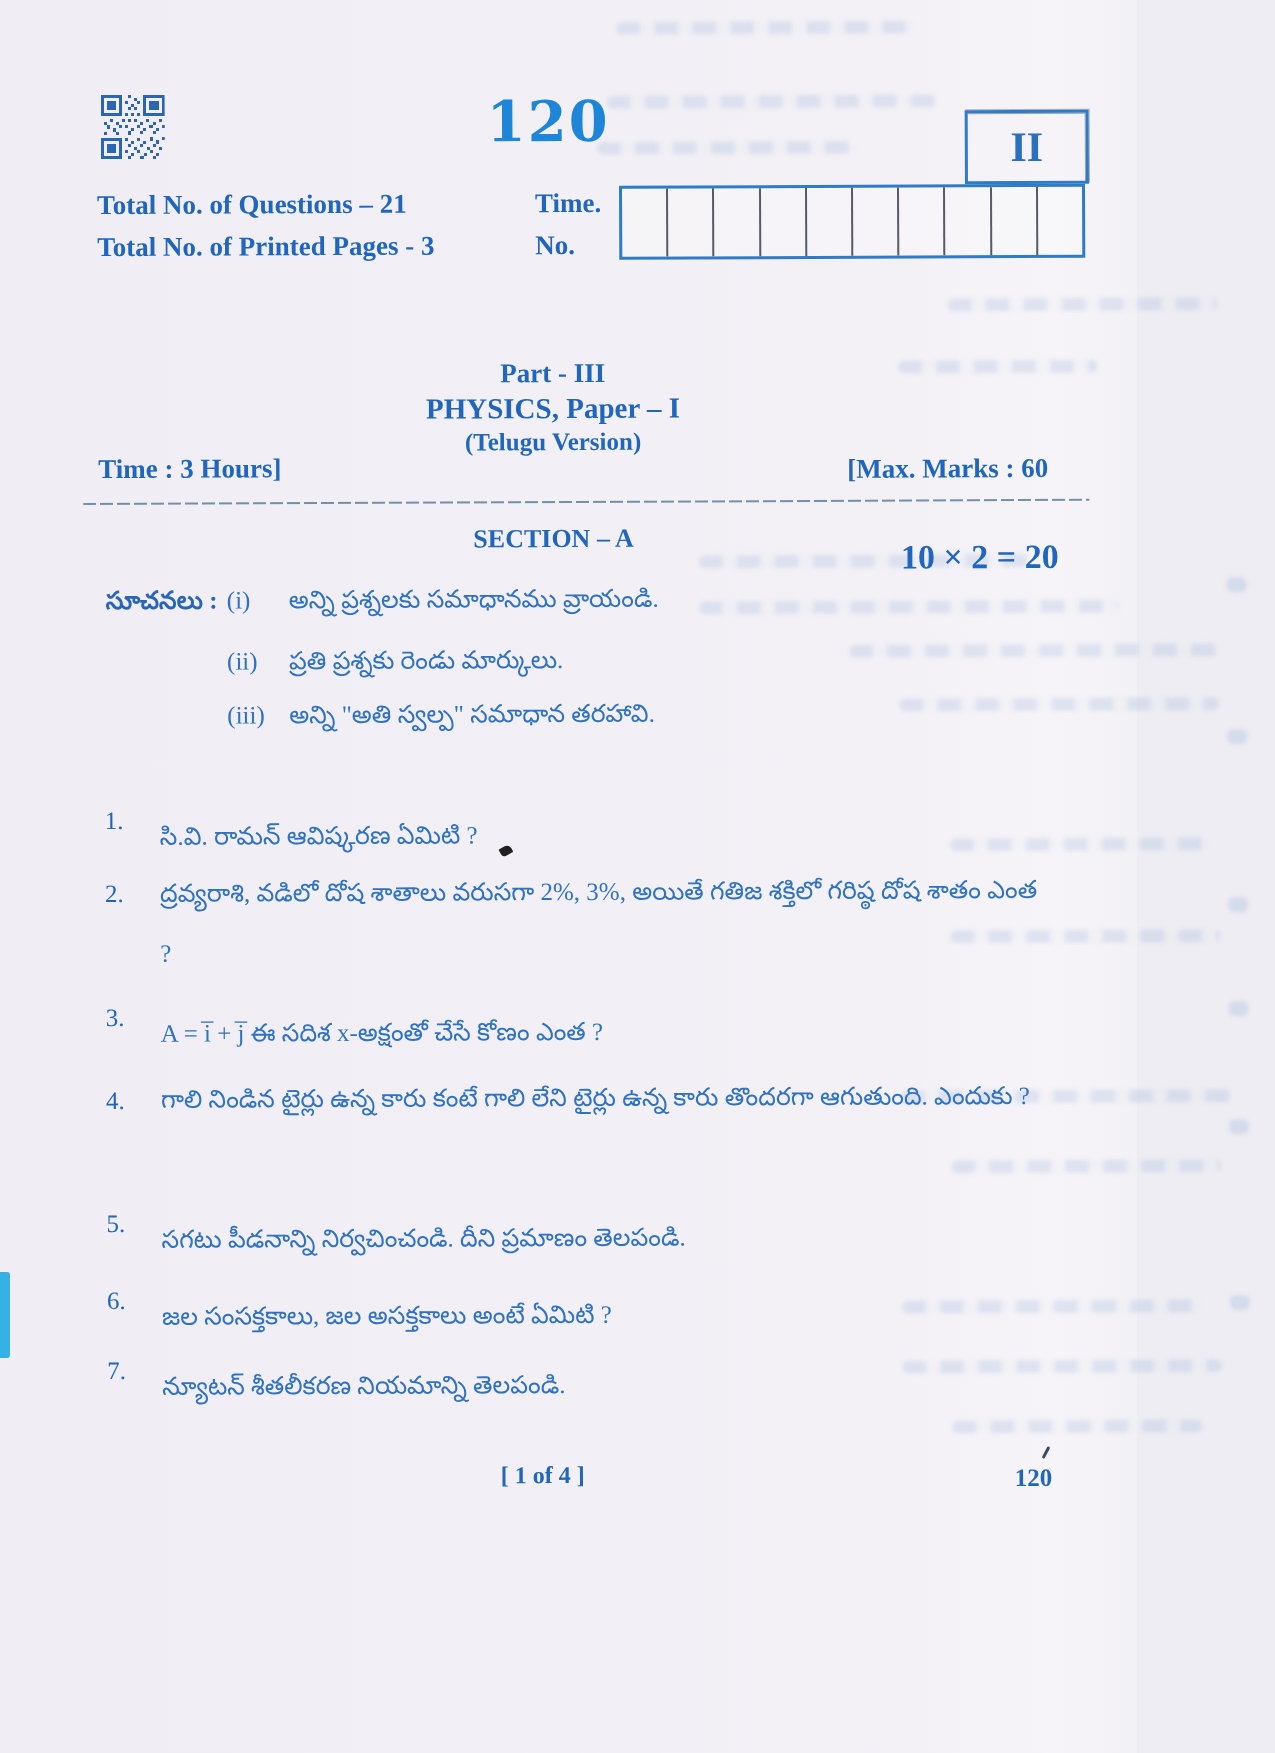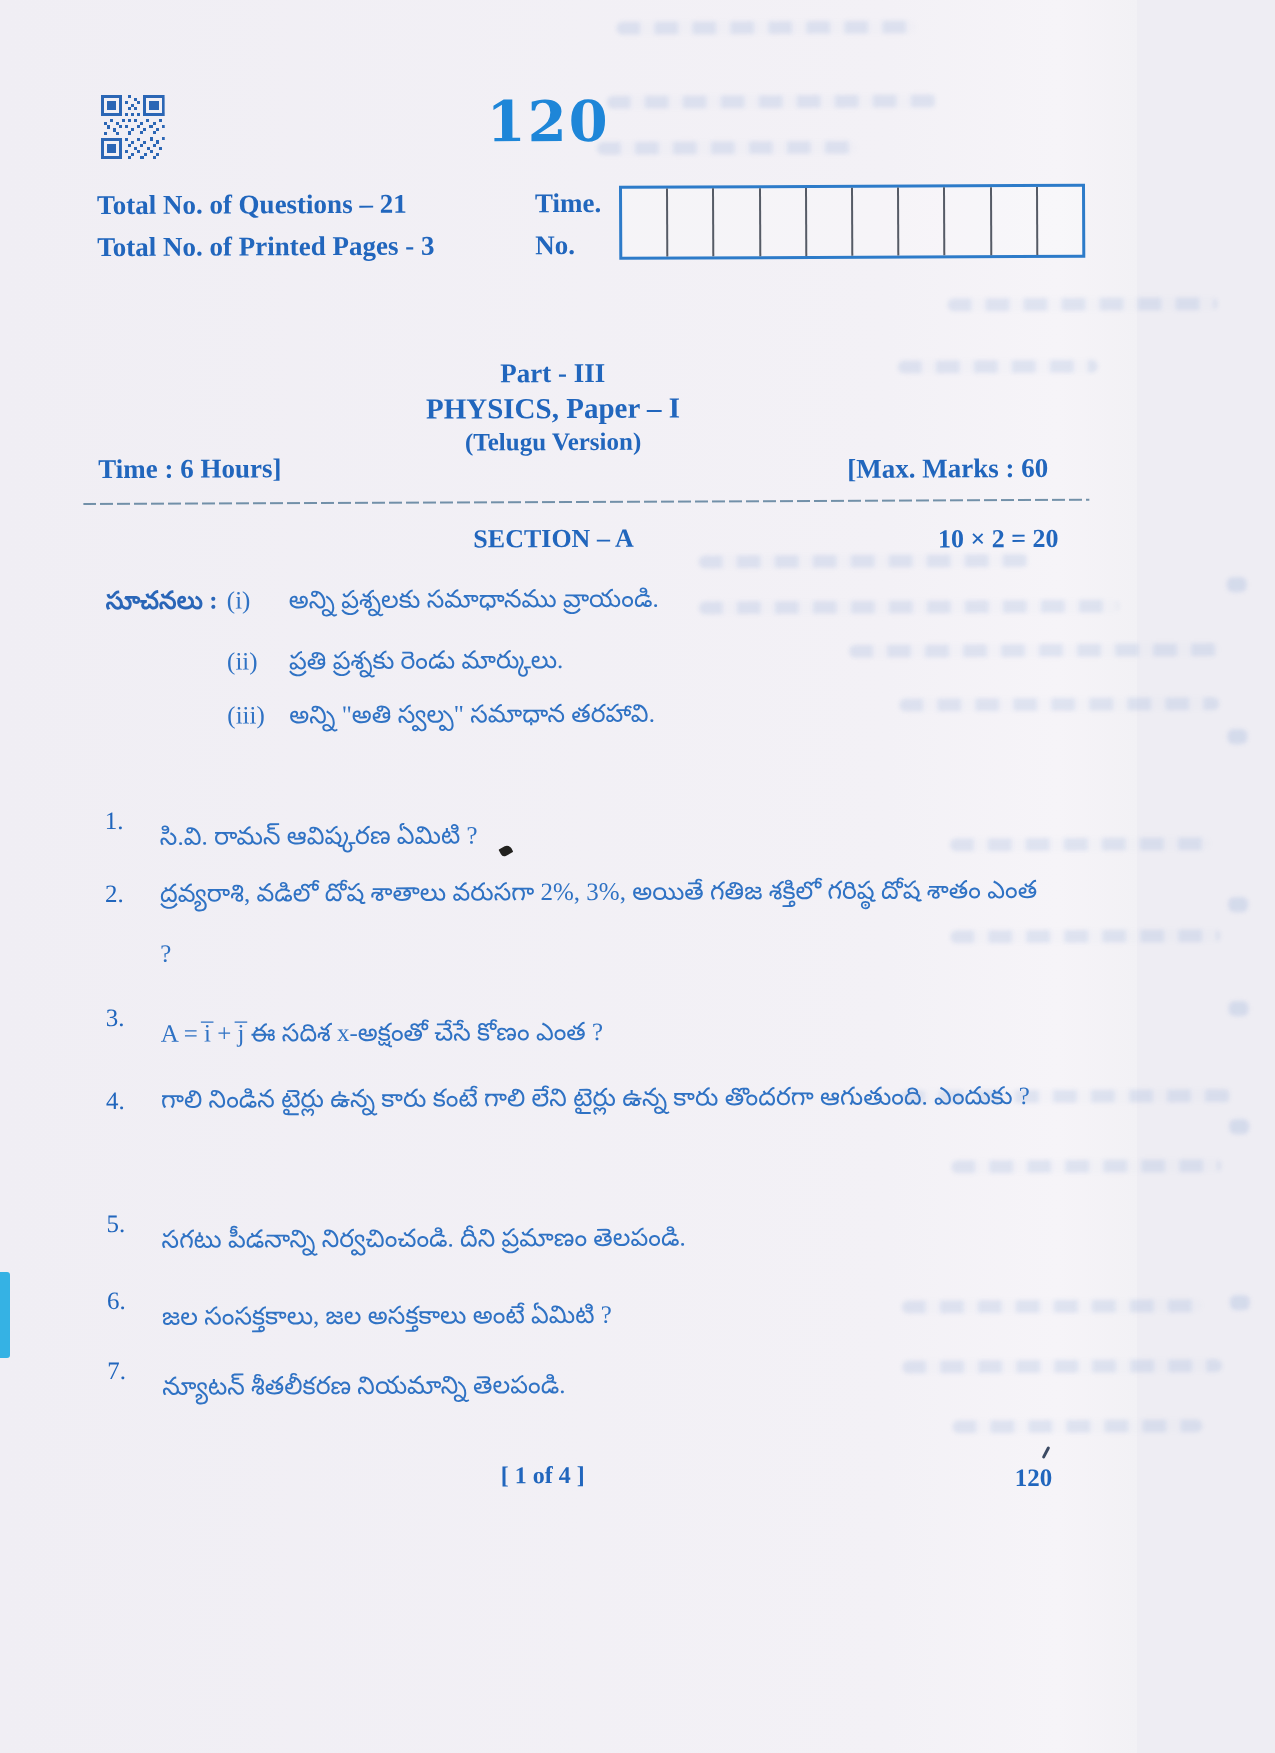--- a/index.html
+++ b/index.html
@@ -177,20 +177,23 @@
           <rect x="16" y="18" width="1" height="1"></rect>
           <rect x="18" y="19" width="1" height="1"></rect>
         <rect x="9" y="20" width="1" height="1"></rect>
           <rect x="13" y="20" width="1" height="1"></rect>
           <rect x="17" y="20" width="1" height="1"></rect>
       </g>
     </svg>
 
     <div class="abs big-code" style="left:490px;top:88px">120</div>
 
+    <div class="booklet-box">
+      <span>II</span>
+    </div>
 
     <div class="abs en totals" style="left:100px;top:182px">Total No. of Questions – 21</div>
     <div class="abs en totals" style="left:100px;top:224px">Total No. of Printed Pages - 3</div>
 
     <div class="abs en regd-label" style="left:538px;top:182px">Time.</div>
     <div class="abs en regd-label" style="left:538px;top:224px">No.</div>
 
     <div class="regd-grid">
       <div class="regd-cell"></div>
       <div class="regd-cell"></div>
@@ -201,27 +204,27 @@
       <div class="regd-cell"></div>
       <div class="regd-cell"></div>
       <div class="regd-cell"></div>
       <div class="regd-cell"></div>
     </div>
 
     <div class="center-col en" style="top:358px;font-size:27px">Part - III</div>
     <div class="center-col en" style="top:392px;font-size:29px">PHYSICS, Paper – I</div>
     <div class="center-col en" style="top:428px;font-size:25px">(Telugu Version)</div>
 
-    <div class="abs en" style="left:100px;top:452px;font-size:27px">Time : 6 Hours]</div>
+    <div class="abs en" style="left:100px;top:452px;font-size:27px">Time : 3 Hours]</div>
     <div class="abs en marks-right" style="left:800px;top:455px;width:250px;font-size:27px">[Max. Marks : 60</div>
 
     <div class="rule"></div>
 
     <div class="center-col en" style="top:524px;font-size:26px">SECTION – A</div>
-    <div class="abs en marks-right" style="left:900px;top:526px;width:160px;font-size:26px">10 × 2 = 20</div>
+    <div class="abs en marks-right" style="left:900px;top:540px;width:160px;font-size:34px">10 × 2 = 20</div>
 
     <div class="abs inst-label" style="left:107px;top:585px">సూచనలు :</div>
     <div class="abs" style="left:228px;top:585px">
       <span class="inst-num">(i)</span>
       <span class="inst-text">అన్ని ప్రశ్నలకు సమాధానము వ్రాయండి.</span>
     </div>
     <div class="abs" style="left:228px;top:646px">
       <span class="inst-num">(ii)</span>
       <span class="inst-text">ప్రతి ప్రశ్నకు రెండు మార్కులు.</span>
     </div>

